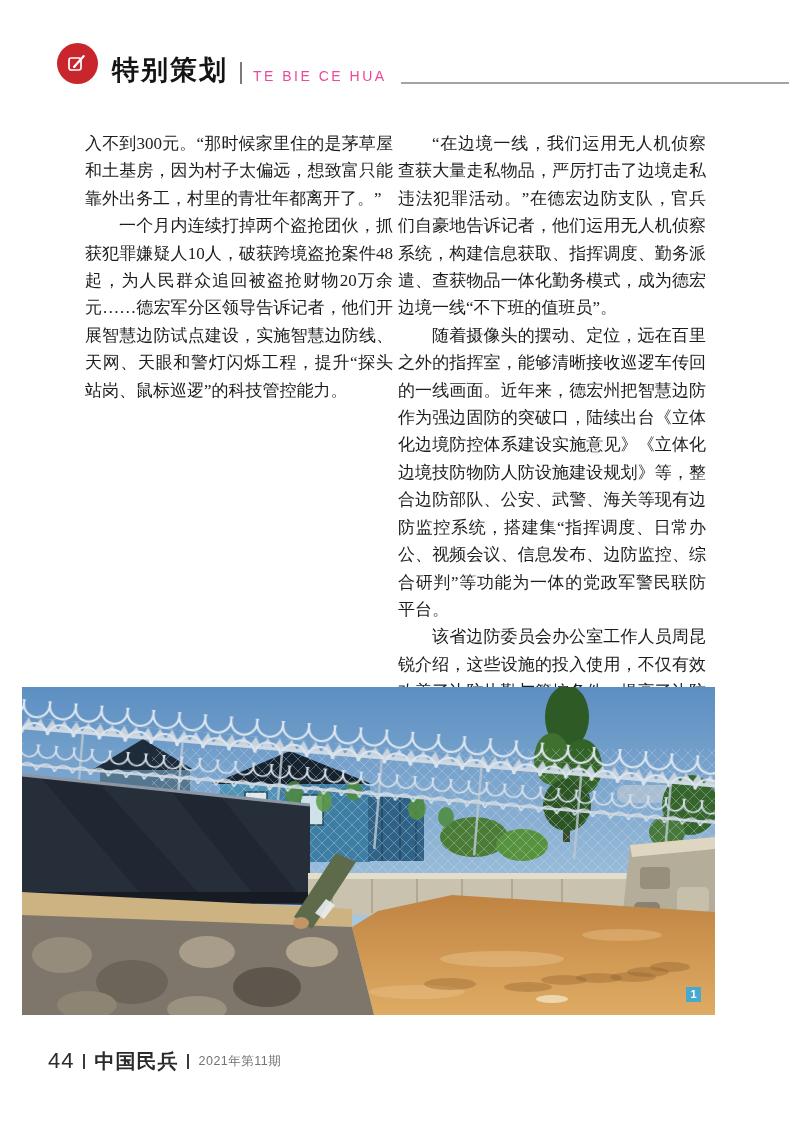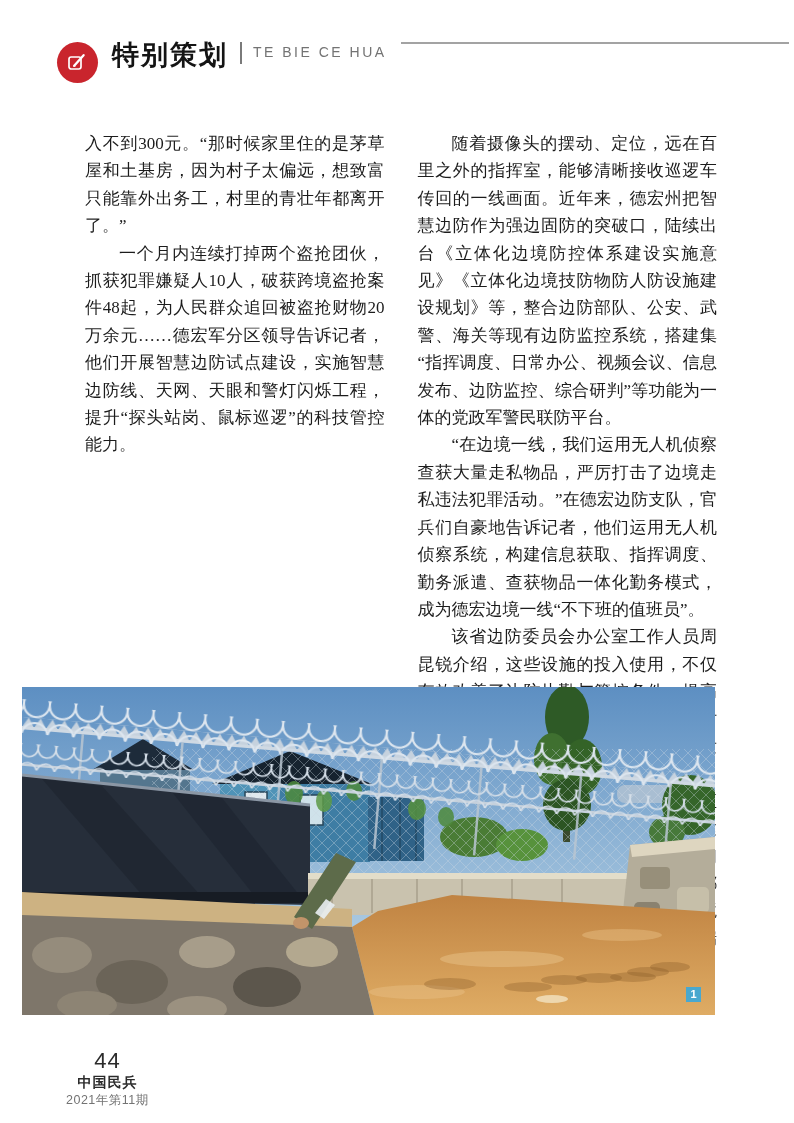--- a/index.html
+++ b/index.html
@@ -1,42 +1,42 @@
 <!DOCTYPE html>
 <html lang="zh"><head>
 <meta charset="utf-8">
 <style>
   html,body{margin:0;padding:0;background:#e8e8e8;}
   .page{position:relative;width:794px;height:1123px;background:#ffffff;margin:0 auto;overflow:hidden;
         font-family:"Liberation Sans",sans-serif;}
   
-  .hdr{position:absolute;left:57px;top:42px;right:5px;height:42px;display:flex;align-items:flex-start;}
+  .hdr{position:absolute;left:57px;top:42px;right:5px;height:42px;display:flex;align-items:flex-end;}
   .hdr-icon{width:41px;height:41px;border-radius:50%;background:#c9252d;flex:0 0 auto;
             display:flex;align-items:center;justify-content:center;}
   .hdr-title{margin:0 0 0 14px;font-size:27px;font-weight:800;color:#141414;letter-spacing:2px;line-height:1;}
   .hdr-vsep{width:2px;height:22px;background:#7a7a7a;margin:0 11px 0 12px;flex:0 0 auto;}
-  .hdr-sub{font-size:14px;color:#737373;letter-spacing:2.5px;white-space:nowrap;padding-top:2px;}
+  .hdr-sub{font-size:14px;color:#ec4899;letter-spacing:2.5px;white-space:nowrap;padding-top:2px;}
   .hdr-rule{flex:1 1 auto;height:2px;background:#a3a3a3;margin-left:14px;}
   
-  .cols{position:absolute;left:85px;top:130px;width:632px;display:flex;gap:33px;}
+  .cols{position:absolute;left:85px;top:130px;width:632px;display:flex;gap:5px;}
   .col{width:308px;font-family:"Liberation Serif","DejaVu Serif",serif;font-size:17px;
        line-height:27.4px;color:#1c1c1c;text-align:justify;}
   .col p{margin:0;text-indent:2em;}
   .col p.noindent{text-indent:0;}
   
   .photo{position:absolute;left:22px;top:687px;width:693px;height:328px;margin:0;overflow:hidden;background:#7aa3c9;}
   .photo svg{display:block;width:100%;height:100%;}
   .photo-badge{position:absolute;right:14px;bottom:13px;width:15px;height:15px;background:#49a8cf;
                color:#ffffff;font-size:11px;font-weight:700;line-height:15px;text-align:center;
                font-family:"Liberation Sans",sans-serif;}
   
-  .ftr{position:absolute;left:66px;top:1048px;height:26px;display:flex;align-items:center;color:#2b2b2b;flex-direction:column;}
+  .ftr{position:absolute;left:48px;top:1048px;height:26px;display:flex;align-items:center;color:#2b2b2b;}
   .ftr-page{font-size:22px;font-weight:500;letter-spacing:1px;}
   .ftr-vsep{width:2px;height:15px;background:#3a3a3a;margin:0 9px;}
-  .ftr-mag{font-size:14px;font-weight:700;letter-spacing:1px;}
+  .ftr-mag{font-size:20px;font-weight:700;letter-spacing:1px;}
   .ftr-issue{font-size:12.5px;color:#737373;letter-spacing:.5px;}
   
   .soldier{--uni:#5d6b4a;--cap:#46523a;--vest:#3e5335;--patch:#d9bb3f;--stripe:#e9eef2;--pants:#57644a;}
   .police{--uni:#262e40;--cap:#161d2c;--vest:#2c3448;--pants:#1e2534;}
   .medic{--uni:#eceff2;--cap:#5ba0d6;--vest:#eceff2;--pants:#3c4148;--boot:#2d2f33;--mask:#84bde0;}
 </style>
 </head>
 <body>
 
 <div class="page">
@@ -54,22 +54,22 @@
     <span class="hdr-sub">TE BIE CE HUA</span>
     <span class="hdr-rule"></span>
   </header>
 
   <main class="cols">
     <div class="col">
       <p class="noindent">入不到300元。“那时候家里住的是茅草屋和土基房，因为村子太偏远，想致富只能靠外出务工，村里的青壮年都离开了。”</p>
       <p>一个月内连续打掉两个盗抢团伙，抓获犯罪嫌疑人10人，破获跨境盗抢案件48起，为人民群众追回被盗抢财物20万余元……德宏军分区领导告诉记者，他们开展智慧边防试点建设，实施智慧边防线、天网、天眼和警灯闪烁工程，提升“探头站岗、鼠标巡逻”的科技管控能力。</p>
     </div>
     <div class="col">
+      <p>“在边境一线，我们运用无人机侦察查获大量走私物品，严厉打击了边境走私违法犯罪活动。”在德宏边防支队，官兵们自豪地告诉记者，他们运用无人机侦察系统，构建信息获取、指挥调度、勤务派遣、查获物品一体化勤务模式，成为德宏边境一线“不下班的值班员”。</p>
       <p>随着摄像头的摆动、定位，远在百里之外的指挥室，能够清晰接收巡逻车传回的一线画面。近年来，德宏州把智慧边防作为强边固防的突破口，陆续出台《立体化边境防控体系建设实施意见》《立体化边境技防物防人防设施建设规划》等，整合边防部队、公安、武警、海关等现有边防监控系统，搭建集“指挥调度、日常办公、视频会议、信息发布、边防监控、综合研判”等功能为一体的党政军警民联防平台。</p>
-      <p>“在边境一线，我们运用无人机侦察查获大量走私物品，严厉打击了边境走私违法犯罪活动。”在德宏边防支队，官兵们自豪地告诉记者，他们运用无人机侦察系统，构建信息获取、指挥调度、勤务派遣、查获物品一体化勤务模式，成为德宏边境一线“不下班的值班员”。</p>
       <p>该省边防委员会办公室工作人员周昆锐介绍，这些设施的投入使用，不仅有效改善了边防执勤与管控条件，提高了边防管控能力，而且打造了“平安村寨”“平安国门”，促进了边疆经济社会发展。</p>
       <p>漫步瑞丽边境，乡村振兴势头正劲，小康村面貌如新。“现在基础设施建设越来越好，产业也发展起来了，我们不愁吃、不愁穿，住房、教育、医疗都有保障，感谢党和政府，我们会把边境守得更好……”回忆过去，展望未来，瑞丽姐相乡顺哈村银井村民小组党</p>
     </div>
   </main>
 
   <figure class="photo">
     <svg viewBox="0 0 693 328" preserveAspectRatio="none">
       <defs>
         <linearGradient id="sky" x1="0" y1="0" x2="0" y2="1">
           <stop offset="0" stop-color="#5d8fc2"></stop>

